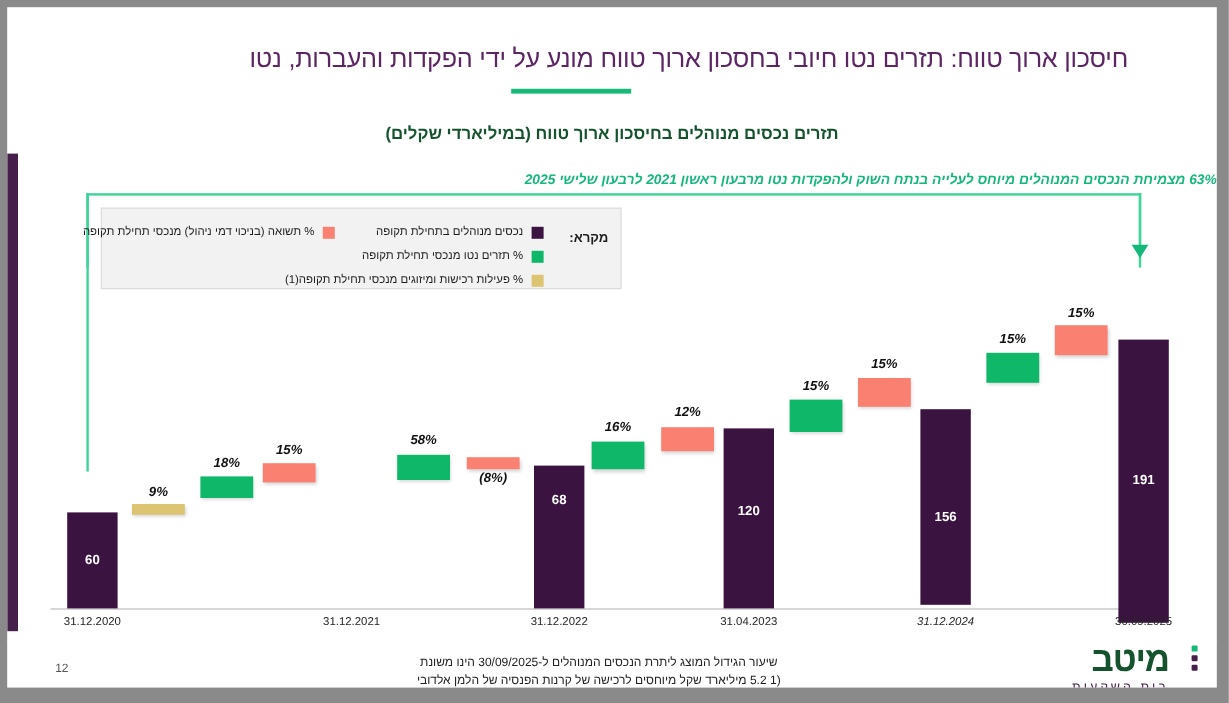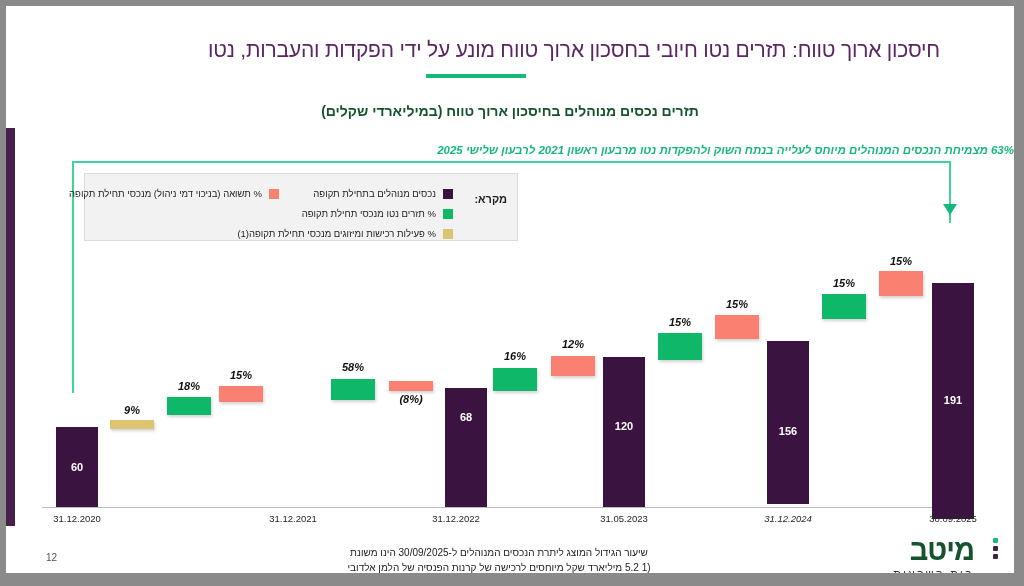--- a/index.html
+++ b/index.html
@@ -230,22 +230,22 @@
   <div class="pct" style="left:709px;top:292px;width:44px;">15%</div>
 
   <div class="bar bar-pos" style="left:816px;top:288px;width:44px;height:25px;"></div>
   <div class="pct" style="left:816px;top:271px;width:44px;">15%</div>
 
   <div class="bar bar-neg" style="left:873px;top:265px;width:44px;height:25px;"></div>
   <div class="pct" style="left:873px;top:249px;width:44px;">15%</div>
 
   <div class="xlabel" style="left:26px;width:90px;">31.12.2020</div>
   <div class="xlabel" style="left:242px;width:90px;">31.12.2021</div>
-  <div class="xlabel" style="left:405px;width:90px;">31.12.2022</div>
-  <div class="xlabel" style="left:573px;width:90px;">31.05.2023</div>
+  <div class="xlabel" style="left:415px;width:90px;">31.12.2022</div>
+  <div class="xlabel" style="left:573px;width:90px;">31.04.2023</div>
   <div class="xlabel" style="left:737px;width:90px;font-style:italic;">31.12.2024</div>
   <div class="xlabel" style="left:902px;width:90px;">30.09.2025</div>
 
   <div class="footer-rule"></div>
 
   <div class="footnote">
     <div>שיעור הגידול המוצג ליתרת הנכסים המנוהלים ל-30/09/2025 הינו משונת</div>
     <div>(1  5.2 מיליארד שקל מיוחסים לרכישה של קרנות הפנסיה של הלמן אלדובי</div>
   </div>
 

